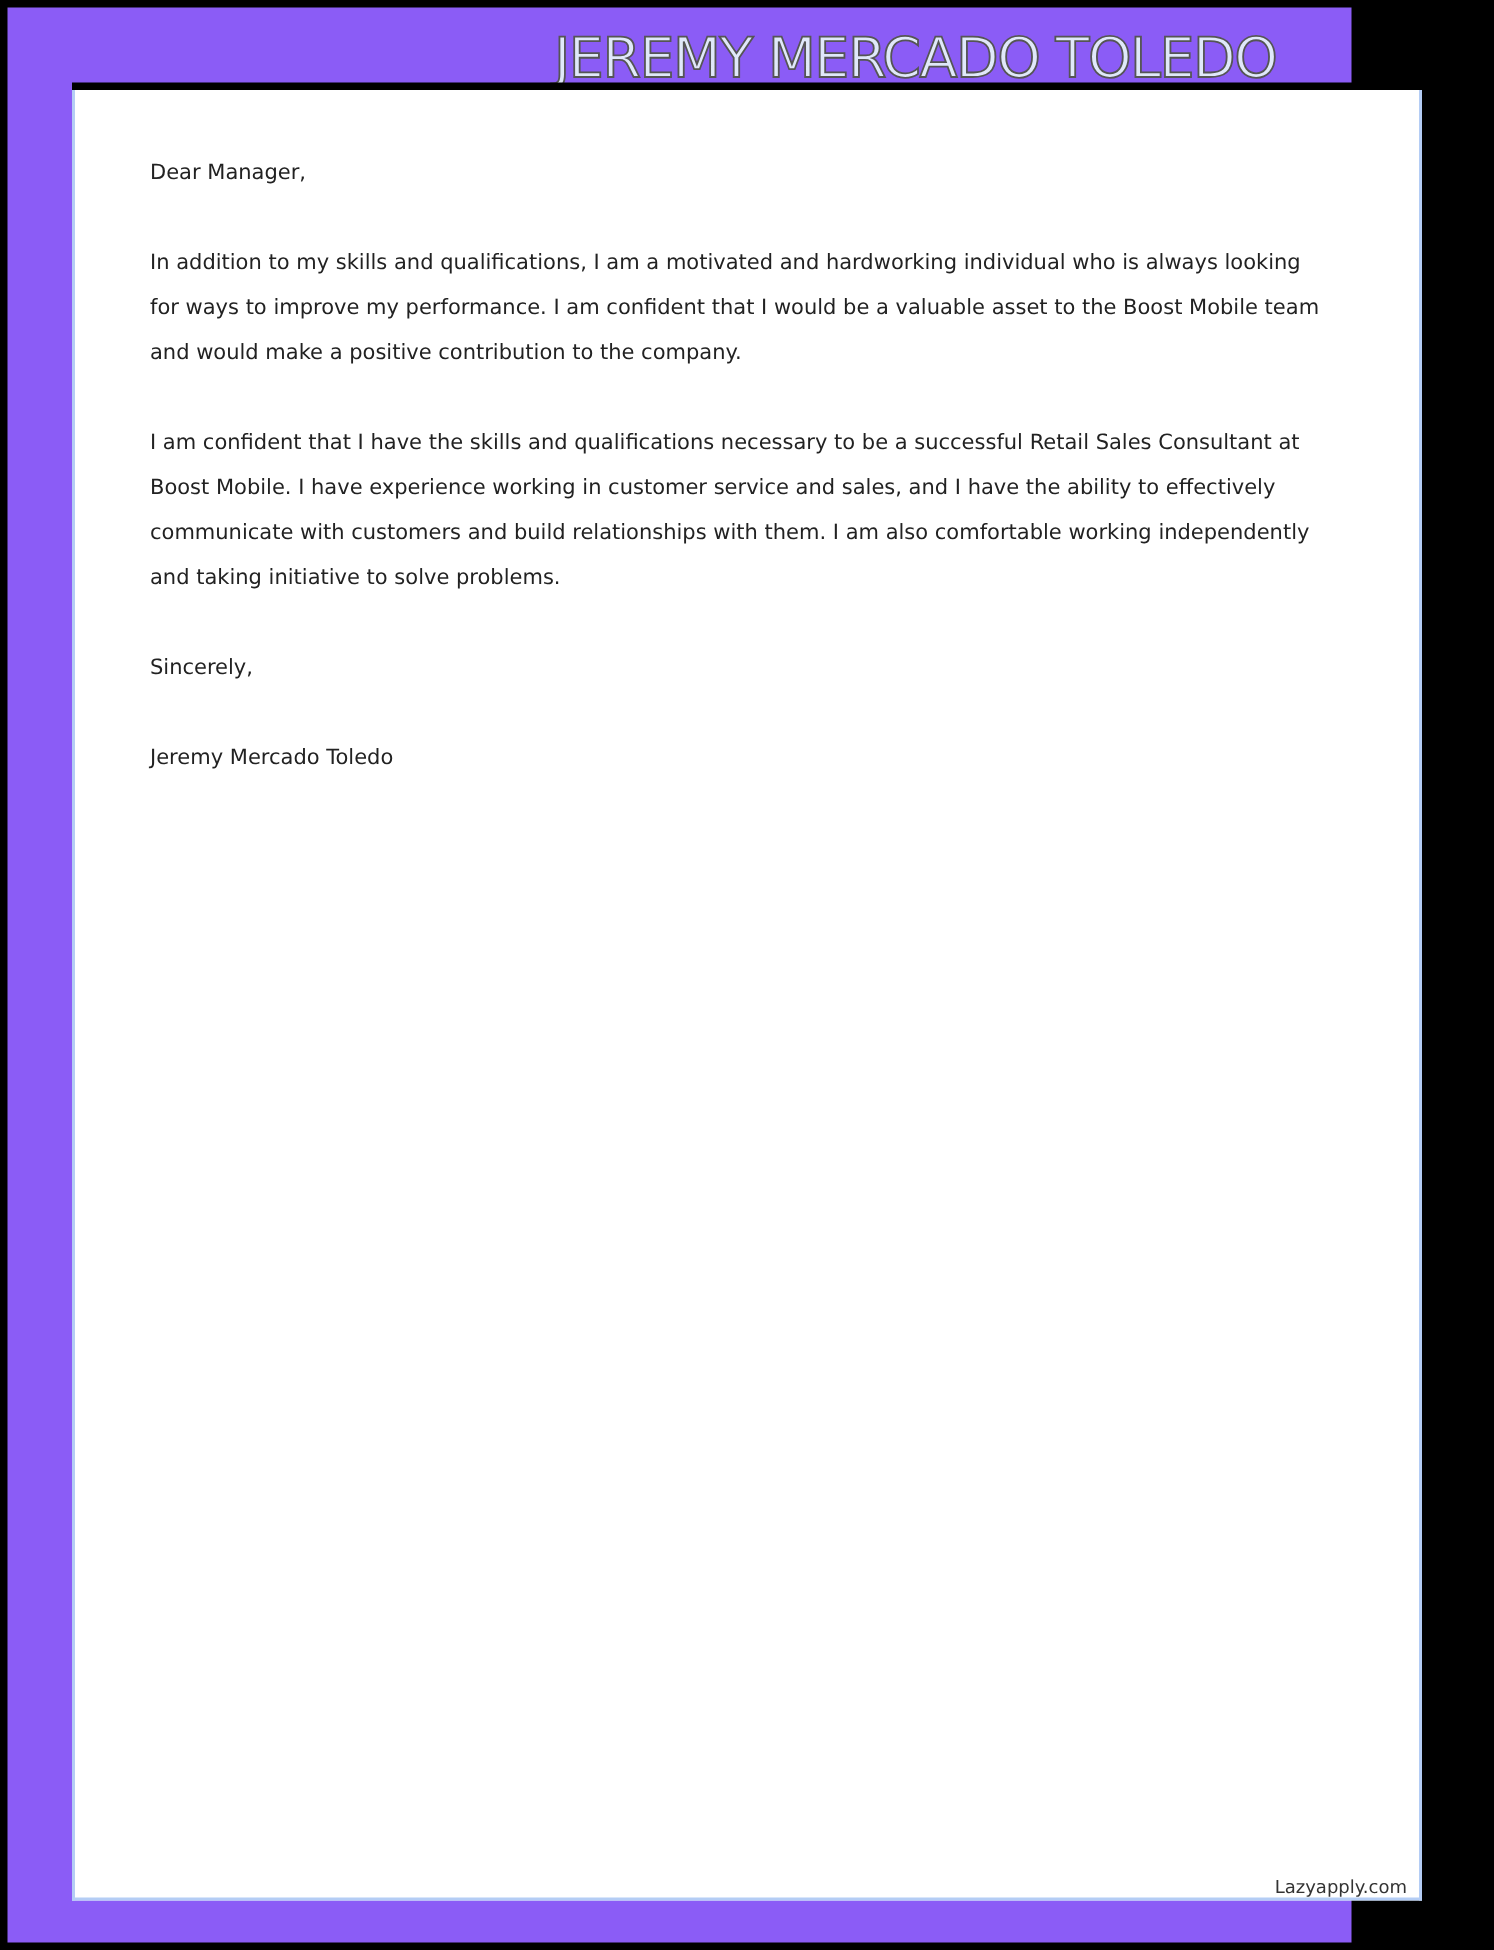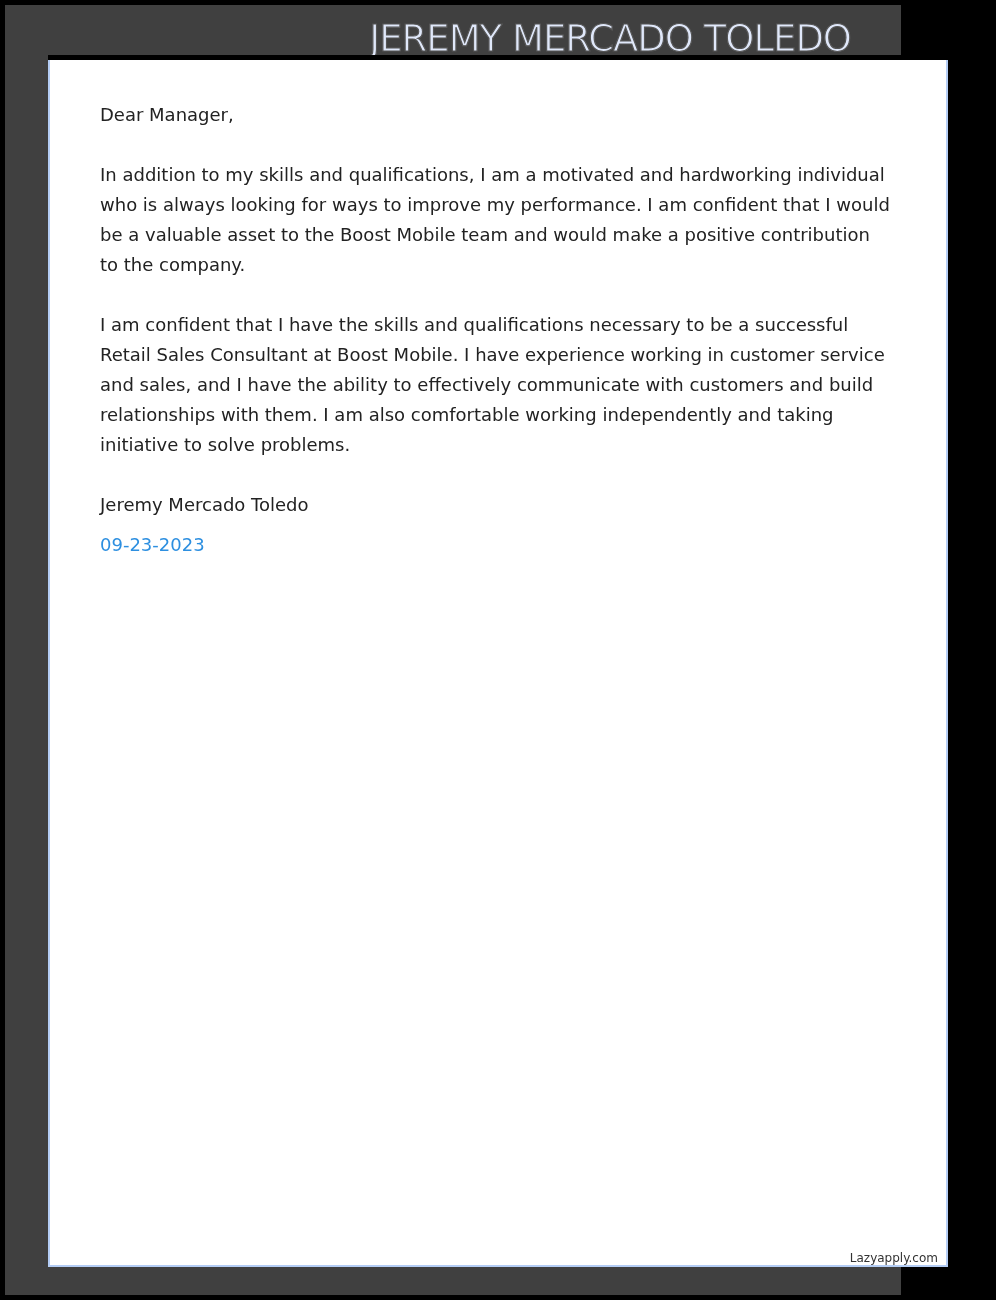--- a/index.html
+++ b/index.html
@@ -1,37 +1,37 @@
 <!DOCTYPE html>
 <html><head>
 <meta charset="utf-8">
 <style>
   html, body { margin:0; padding:0; }
   body { width:996px; height:1300px; overflow:hidden; background:#000; }
-  .frame { position:absolute; left:5px; top:5px; width:896px; height:1290px; background:#404040; }
+  .frame { position:absolute; left:5px; top:5px; width:896px; height:1290px; background:#8b5cf6; }
   .name { position:absolute; right:50px; top:12px; font-family:"DejaVu Sans", sans-serif; font-size:37px; letter-spacing:-1px;
           color:#e0e8fa; -webkit-text-stroke:1.2px #555; white-space:nowrap; line-height:44px; }
   .topbar { position:absolute; left:43px; top:50px; width:900px; height:5px; background:#000; }
   .card { position:absolute; left:43px; top:55px; width:896px; height:1205px; background:#fff;
           border-left:2px solid #b4cdf5; border-right:2px solid #b4cdf5; border-bottom:2px solid #b4cdf5; }
-  .body { position:absolute; left:50px; top:40px; width:790px; font-family:"DejaVu Sans", sans-serif; font-size:18px;
+  .body { position:absolute; left:50px; top:40px; width:790px; font-family:"DejaVu Sans", sans-serif; font-size:14px;
           line-height:30px; color:#222; }
   .body p { margin:0 0 30px 0; }
   .date { color:#2d8fe0; margin-top:-20px !important; }
   .footer { position:absolute; right:8px; bottom:0px; font-family:"DejaVu Sans", sans-serif; font-size:12px; color:#333;margin-left:36px; }
 </style>
 </head>
 <body>
 
 <div class="frame">
   <div class="name">JEREMY MERCADO TOLEDO</div>
   <div class="topbar"></div>
   <div class="card">
     <div class="body">
       <p>Dear Manager,</p>
       <p>In addition to my skills and qualifications, I am a motivated and hardworking individual who is always looking for ways to improve my performance. I am confident that I would be a valuable asset to the Boost Mobile team and would make a positive contribution to the company.</p>
       <p>I am confident that I have the skills and qualifications necessary to be a successful Retail Sales Consultant at Boost Mobile. I have experience working in customer service and sales, and I have the ability to effectively communicate with customers and build relationships with them. I am also comfortable working independently and taking initiative to solve problems.</p>
+      <p>Sincerely,</p>
       <p>Jeremy Mercado Toledo</p>
-      <p class="date">09-23-2023</p>
     </div>
     <div class="footer">Lazyapply.com</div>
   </div>
 </div>
 
 </body></html>

